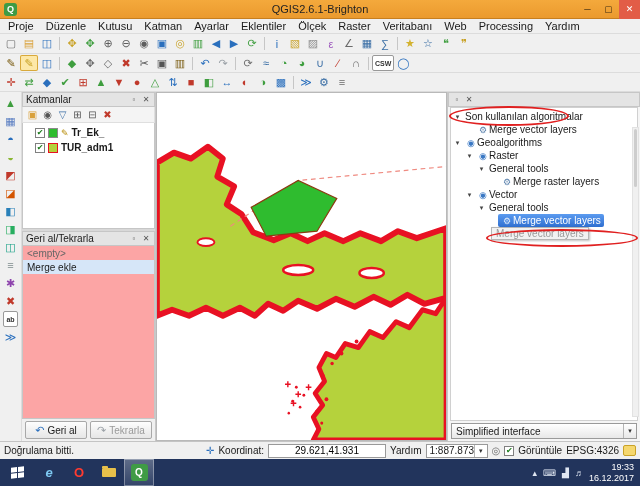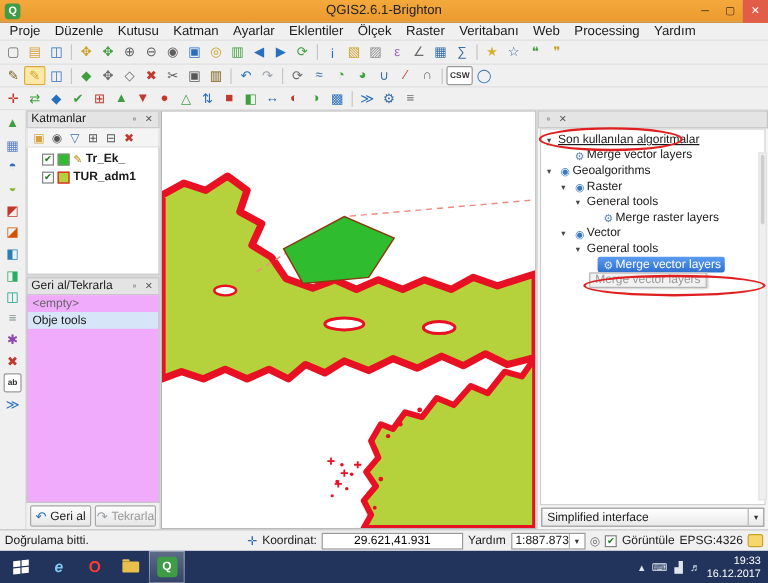--- a/index.html
+++ b/index.html
@@ -20,35 +20,35 @@
   .toolbar{display:flex;align-items:center;background:#f0f0f0;border-bottom:1px solid #dcdcdc;padding:0 2px;overflow:hidden}
   #tb1{height:20px}#tb2{height:19px}#tb3{height:19px}
   .tbicon{width:18px;height:16px;display:inline-flex;align-items:center;justify-content:center;font-size:11px;border-radius:2px;flex:none}
   .tbicon.active{background:#fde8a8;box-shadow:inset 0 0 0 1px #d8a93c}
   .tbicon.textbtn{width:auto;padding:0 2px;font-size:7px;font-weight:bold;border:1px solid #999;background:#fff}
   .tsep{width:1px;height:13px;background:#c6c6c6;margin:0 3px;flex:none}
   
   #main{display:flex;height:349px;background:#f0f0f0}
   #left-toolbar{width:22px;border-right:1px solid #dcdcdc;display:flex;flex-direction:column;align-items:center;padding-top:2px}
   #left-toolbar .tbicon{margin:1px 0}
-  #left-panels{width:112px;display:flex;flex-direction:column;border-right:1px solid #c8c8c8}
+  #left-panels{width:134px;display:flex;flex-direction:column;border-right:1px solid #c8c8c8}
   .panel-hd{height:15px;background:#e4e4e4;border:1px solid #c6c6c6;display:flex;align-items:center;font-size:10px;padding:0 3px;gap:2px;flex:none}
   .panel-hd .t{flex:1;white-space:nowrap;overflow:hidden}
   .pctl{font-size:8px;color:#555;width:10px;text-align:center}
   #layers-panel{height:139px;display:flex;flex-direction:column;border-bottom:2px solid #d8d8d8}
   #layers-tools{height:16px;display:flex;align-items:center;background:#f4f4f4;border:1px solid #dfdfdf;border-top:none;padding:0 2px;flex:none}
   #layers-tools .tbicon{width:15px;height:14px;font-size:10px}
   #layers-tree{flex:1;background:#fff;border:1px solid #c6c6c6;border-top:none;padding-top:2px;font-size:10px}
   .layer-row{display:flex;align-items:center;height:15px;padding-left:12px;gap:3px}
   .layer-row .lbl{font-weight:bold}
   .cb{width:10px;height:10px;background:#fff;border:1px solid #808080;display:inline-flex;align-items:center;justify-content:center;font-size:8px;color:#1a7a1a;line-height:1;flex:none}
   .sw{width:10px;height:10px;flex:none}
   .edit-pencil{font-size:9px}
   #undo-panel{flex:1;display:flex;flex-direction:column}
-  #undo-list{flex:1;background:#f0abfc;border:1px solid #c6c6c6;border-top:none;font-size:10px;overflow:hidden}
+  #undo-list{flex:1;background:#fca5a5;border:1px solid #c6c6c6;border-top:none;font-size:10px;overflow:hidden}
   .undo-row{height:14px;display:flex;align-items:center;padding:0 4px}
   .undo-row.selected{background:#d6e6f8}
   .undo-row.muted{color:#666}
   #undo-btns{height:22px;display:flex;align-items:center;gap:3px;padding:2px 3px;flex:none}
   .ubtn{flex:1;height:18px;border:1px solid #a8a8a8;background:linear-gradient(#fdfdfd,#e6e6e6);border-radius:2px;display:flex;align-items:center;justify-content:center;font-size:10px;gap:3px}
   .ubtn .ar{font-size:11px;color:#2a6fbd}
   .ubtn.disabled{color:#9a9a9a}
   .ubtn.disabled .ar{color:#9aa0a6}
   
   #map-wrap{flex:1;position:relative;background:#fff;border:1px solid #b9b9b9;overflow:hidden}
@@ -251,21 +251,21 @@
     </div>
 
     <div id="undo-panel">
       <div class="panel-hd">
         <span class="t">Geri al/Tekrarla</span>
         <span class="pctl">▫</span>
         <span class="pctl">✕</span>
       </div>
       <div id="undo-list">
           <div class="undo-row muted">&lt;empty&gt;</div>
-          <div class="undo-row selected">Obje tools</div>
+          <div class="undo-row selected">Merge ekle</div>
         </div>
       <div id="undo-btns">
         <span class="ubtn">
             <span class="ar">↶</span>
             <span>Geri al</span>
           </span>
         <span class="ubtn disabled">
             <span class="ar">↷</span>
             <span>Tekrarla</span>
           </span>
@@ -315,21 +315,21 @@
 
       <polygon points="100,115 150,88 191,106 170,139 116,144" style="fill:var(--polygon);stroke:#8b3a10;stroke-width:1.2"></polygon>
     </svg>
   </div>
 
   <div id="processing-panel">
     <div class="panel-hd">
       <span class="pctl">▫</span>
       <span class="pctl">✕</span>
     </div>
-    <div id="ptree"><div class="trow" style="padding-left: 2px; text-decoration: underline;">
+    <div id="ptree"><div class="trow" style="padding-left: 2px;">
           <span class="arrow">▾</span>
           <span class="hl">
             <span class="lbl">Son kullanılan algoritmalar</span>
           </span>
         </div><div class="trow" style="padding-left: 14px;">
           <span class="arrow"></span>
           <span class="hl">
             <span class="ticon" style="color: rgb(91, 130, 173);">⚙</span>
             <span class="lbl">Merge vector layers</span>
           </span>

